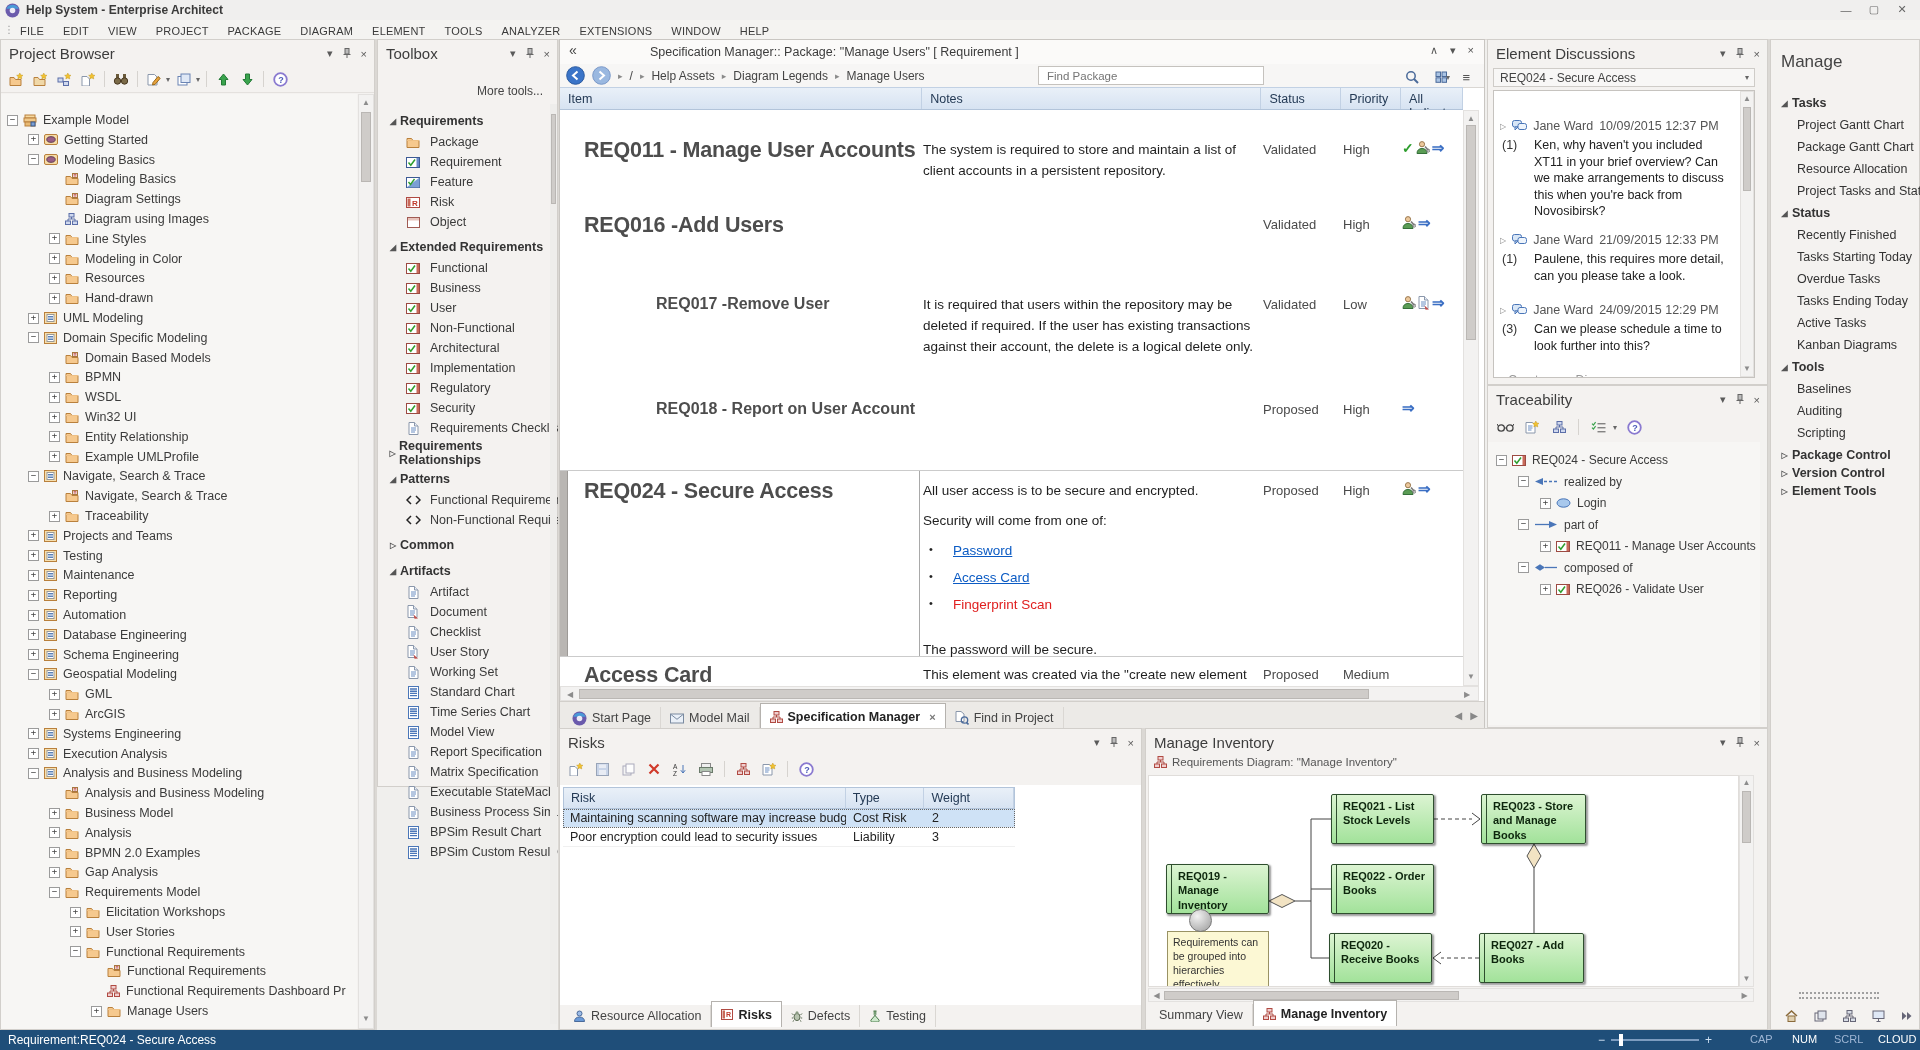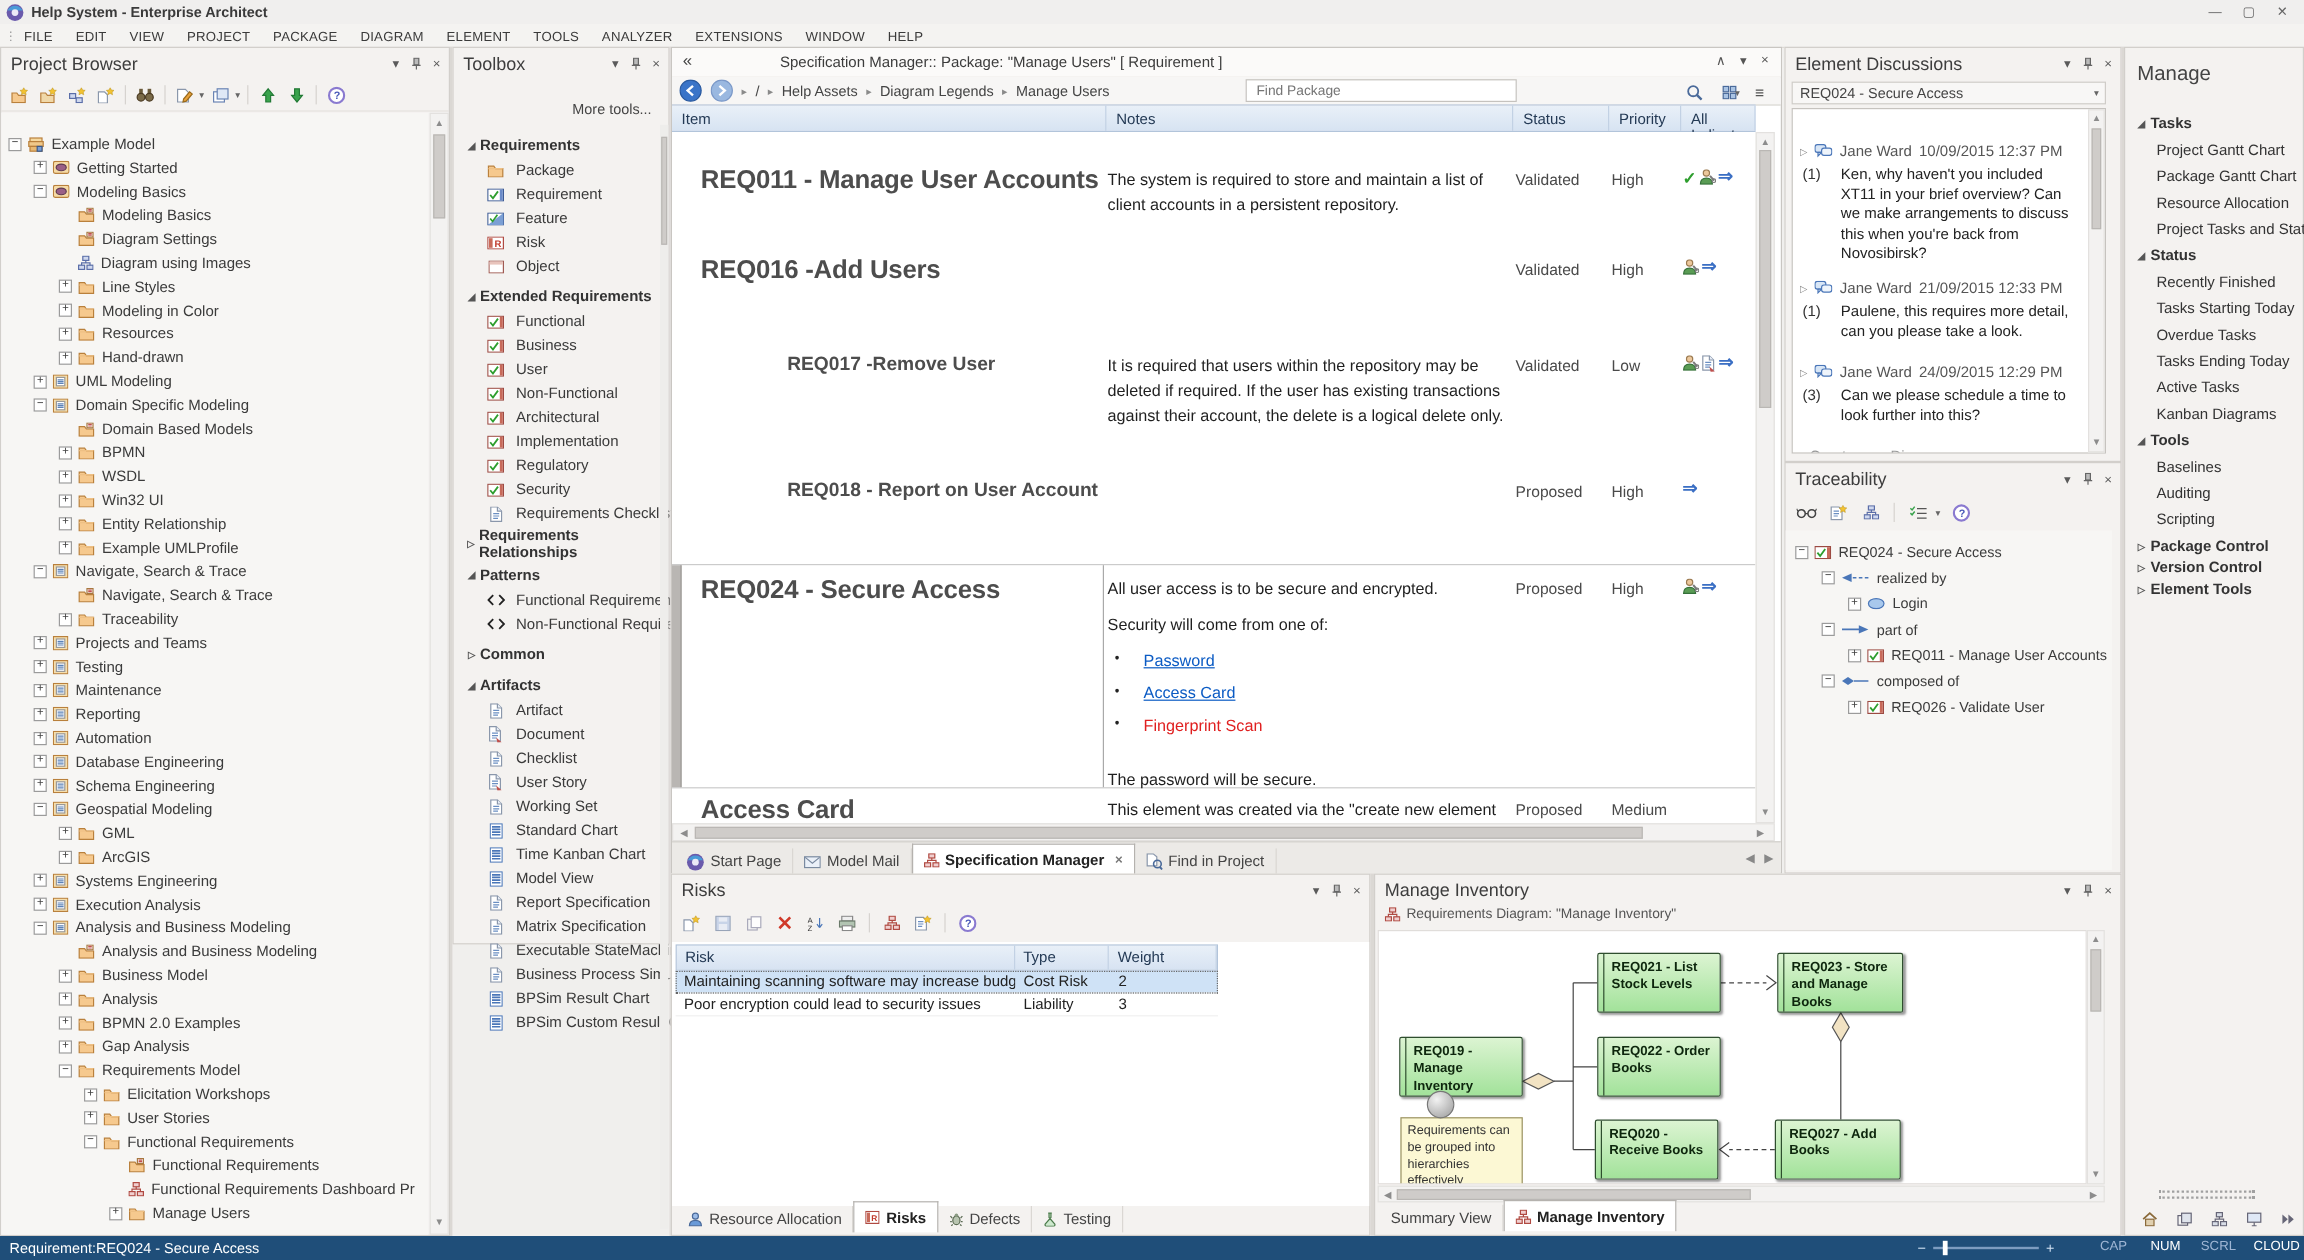--- a/index.html
+++ b/index.html
@@ -1002,21 +1002,21 @@
           </span>
           <span>Standard Chart</span>
         </div>
         <div class="tbitem" style="top:662px;left:0">
           <span class="ic">
             <svg width="11" height="13" viewBox="0 0 11 13">
               <rect x="0.5" y="0.5" width="10" height="12" fill="#fff" stroke="#4a76b8"></rect>
               <path d="M2 3h7M2 5.2h7M2 7.4h7M2 9.6h7" stroke="#4a76b8" stroke-width="1.4"></path>
             </svg>
           </span>
-          <span>Time Kanban Chart</span>
+          <span>Time Series Chart</span>
         </div>
         <div class="tbitem" style="top:682px;left:0">
           <span class="ic">
             <svg width="11" height="13" viewBox="0 0 11 13">
               <rect x="0.5" y="0.5" width="10" height="12" fill="#fff" stroke="#4a76b8"></rect>
               <path d="M2 3h7M2 5.2h7M2 7.4h7M2 9.6h7" stroke="#4a76b8" stroke-width="1.4"></path>
             </svg>
           </span>
           <span>Model View</span>
         </div>

